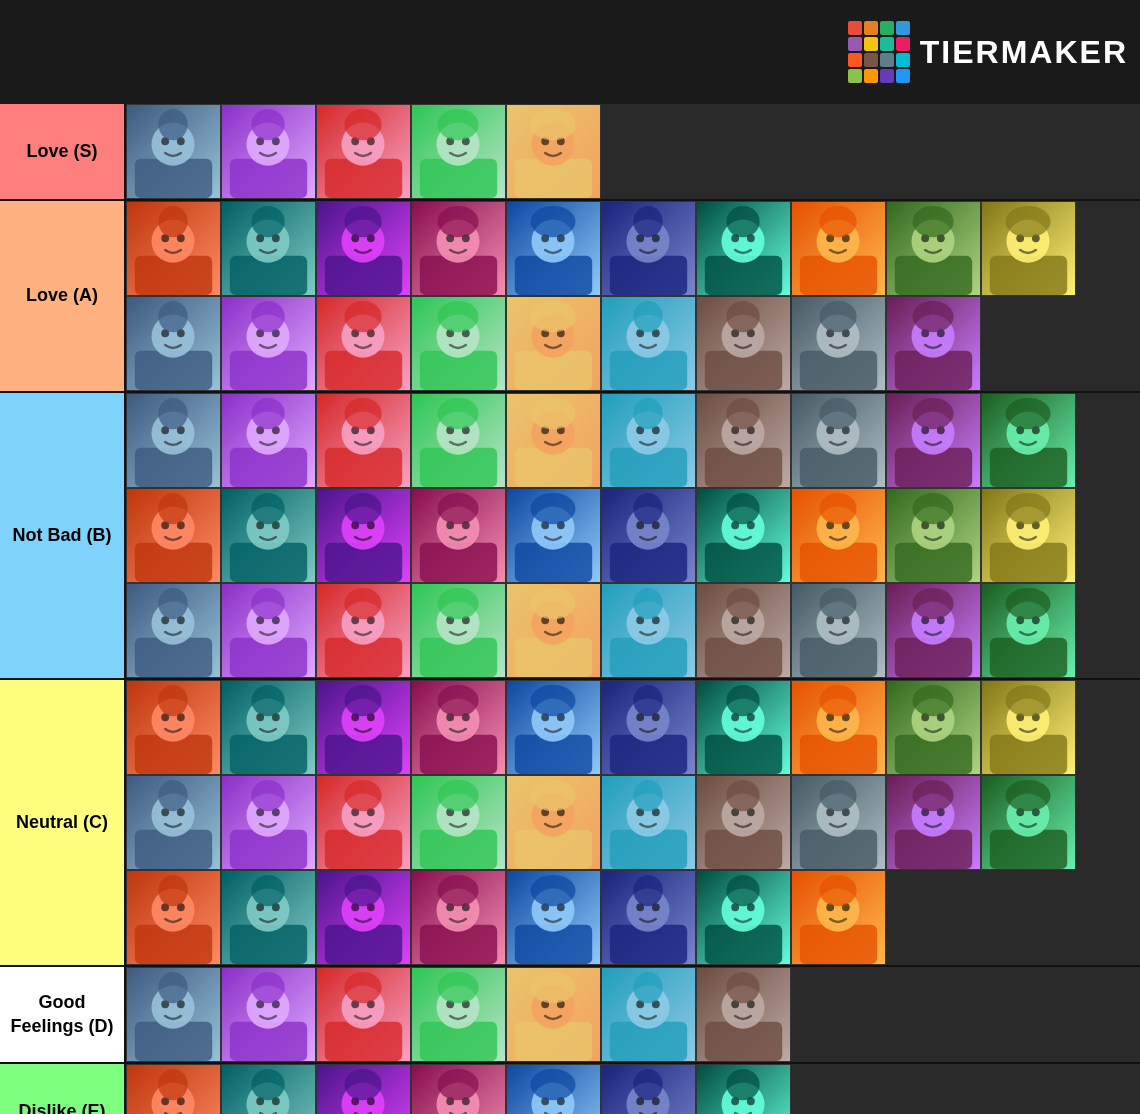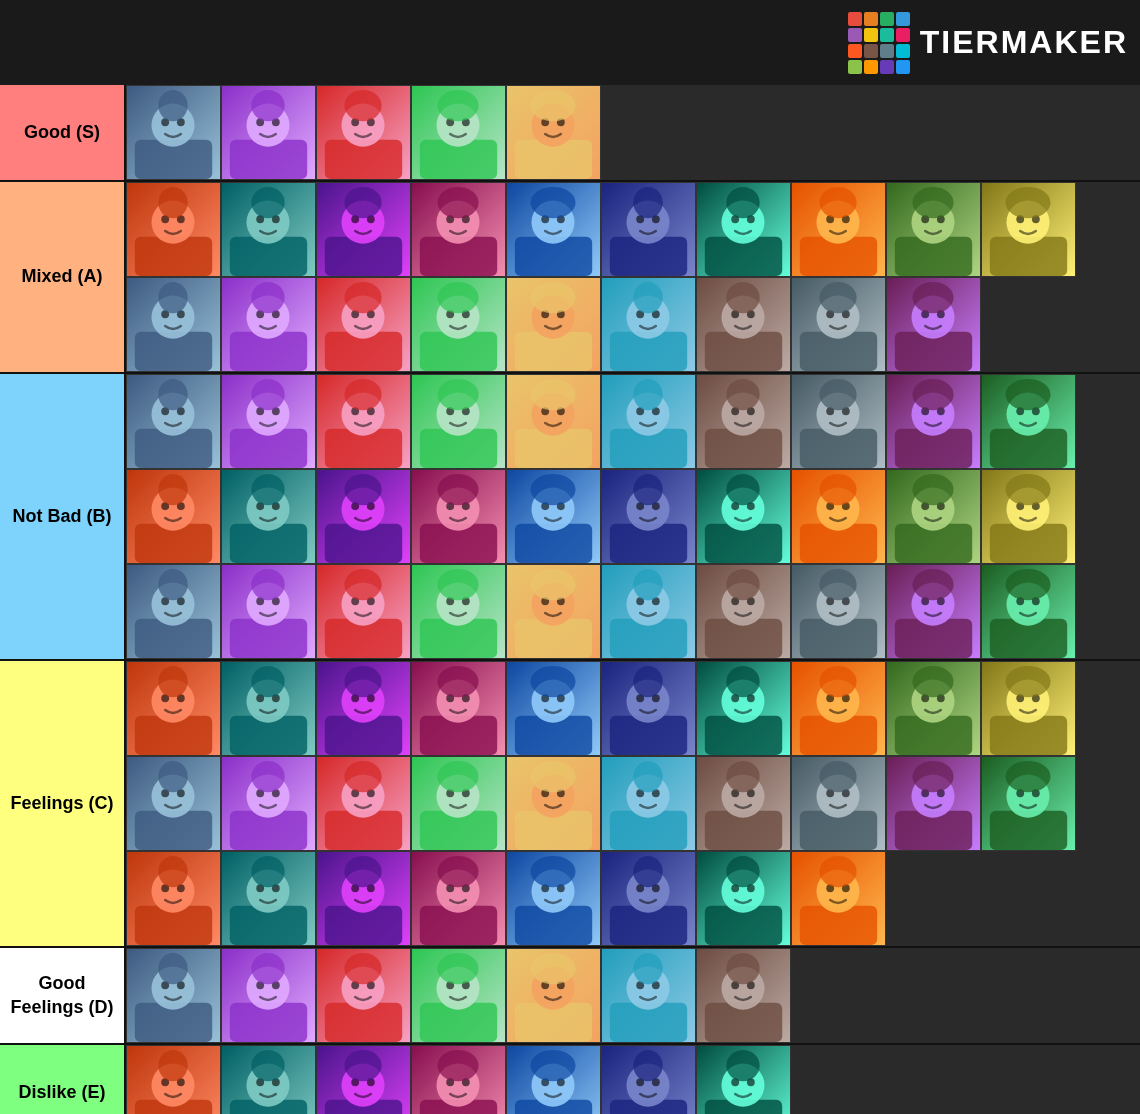--- a/index.html
+++ b/index.html
@@ -14,21 +14,21 @@
     .tier-container {
       width: 1140px;
     }
 
     .header-row {
       display: flex;
       justify-content: flex-end;
       align-items: center;
       padding: 8px 12px;
       background: #1a1a1a;
-      height: 85px;
+      height: 104px;
     }
 
     .tiermaker-logo {
       display: flex;
       align-items: center;
       gap: 10px;
     }
 
     .logo-grid {
       display: grid;
@@ -117,21 +117,21 @@
         <div class="logo-cell" style="background:#ff9800"></div>
         <div class="logo-cell" style="background:#673ab7"></div>
         <div class="logo-cell" style="background:#2196f3"></div>
       </div>
       <span class="logo-text">TiERMAKER</span>
     </div>
   </div>
 
   <div id="tiers-container">
       <div class="tier-row">
-        <div class="tier-label" style="background-color: rgb(255, 127, 127);">Good (S)</div>
+        <div class="tier-label" style="background-color: rgb(255, 127, 127);">Love (S)</div>
         <div class="tier-images-wrap">
           <div class="char-img">
             <svg width="95" height="95" viewBox="0 0 95 95" xmlns="http://www.w3.org/2000/svg">
       <defs>
                 <linearGradient id="g0_0" x1="0%" y1="0%" x2="100%" y2="100%">
         <stop offset="0%" style="stop-color:#3d5a80"></stop>
         <stop offset="100%" style="stop-color:#98c1d9"></stop>
       </linearGradient>
               </defs>
       <rect width="95" height="95" fill="url(#g0_0)"></rect>
@@ -207,21 +207,21 @@
       <circle cx="47" cy="40" r="22" fill="#f4a261" opacity="0.9"></circle>
       <circle cx="39" cy="37" r="4" fill="rgba(0,0,0,0.6)"></circle>
       <circle cx="55" cy="37" r="4" fill="rgba(0,0,0,0.6)"></circle>
       <path d="M39 49 Q47 55 55 49" stroke="rgba(0,0,0,0.5)" stroke-width="2.5" fill="none" stroke-linecap="round"></path>
       <ellipse cx="47" cy="20" rx="23" ry="16" fill="#e9c46a" opacity="0.7"></ellipse>
     </svg>
           </div>
         </div>
       </div>
       <div class="tier-row">
-        <div class="tier-label" style="background-color: rgb(255, 178, 127);">Mixed (A)</div>
+        <div class="tier-label" style="background-color: rgb(255, 178, 127);">Love (A)</div>
         <div class="tier-images-wrap">
           <div class="char-img">
             <svg width="95" height="95" viewBox="0 0 95 95" xmlns="http://www.w3.org/2000/svg">
       <defs>
                 <linearGradient id="g1_0" x1="0%" y1="0%" x2="100%" y2="100%">
         <stop offset="0%" style="stop-color:#bf360c"></stop>
         <stop offset="100%" style="stop-color:#ff8a65"></stop>
       </linearGradient>
               </defs>
       <rect width="95" height="95" fill="url(#g1_0)"></rect>
@@ -1050,21 +1050,21 @@
       <circle cx="47" cy="40" r="22" fill="#69f0ae" opacity="0.9"></circle>
       <circle cx="39" cy="37" r="4" fill="rgba(0,0,0,0.6)"></circle>
       <circle cx="55" cy="37" r="4" fill="rgba(0,0,0,0.6)"></circle>
       <path d="M39 49 Q47 55 55 49" stroke="rgba(0,0,0,0.5)" stroke-width="2.5" fill="none" stroke-linecap="round"></path>
       <ellipse cx="47" cy="20" rx="23" ry="16" fill="#1b5e20" opacity="0.7"></ellipse>
     </svg>
           </div>
         </div>
       </div>
       <div class="tier-row">
-        <div class="tier-label" style="background-color: rgb(255, 255, 127);">Feelings (C)</div>
+        <div class="tier-label" style="background-color: rgb(255, 255, 127);">Neutral (C)</div>
         <div class="tier-images-wrap">
           <div class="char-img">
             <svg width="95" height="95" viewBox="0 0 95 95" xmlns="http://www.w3.org/2000/svg">
       <defs>
                 <linearGradient id="g3_0" x1="0%" y1="0%" x2="100%" y2="100%">
         <stop offset="0%" style="stop-color:#bf360c"></stop>
         <stop offset="100%" style="stop-color:#ff8a65"></stop>
       </linearGradient>
               </defs>
       <rect width="95" height="95" fill="url(#g3_0)"></rect>

